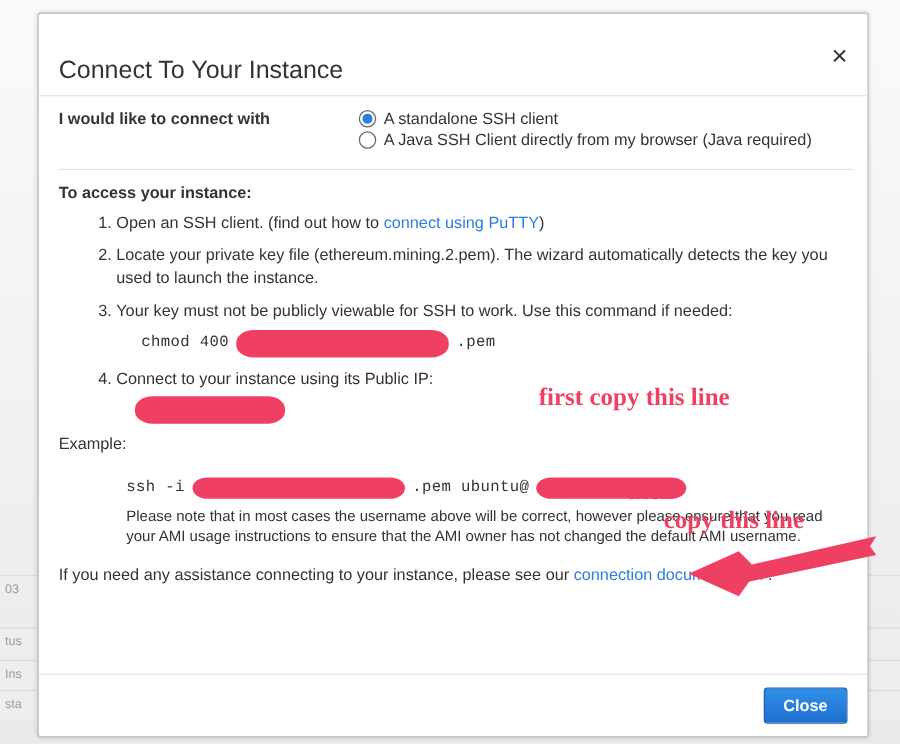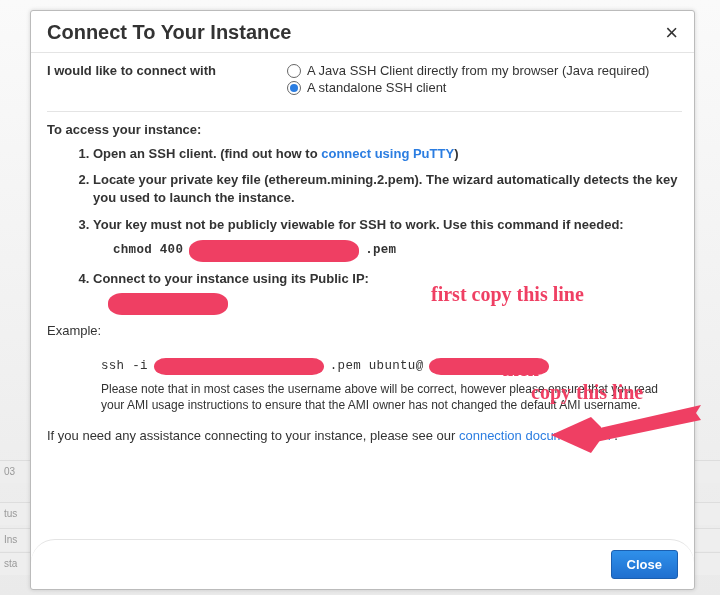--- a/index.html
+++ b/index.html
@@ -44,22 +44,23 @@
   }
   .modal-header {
     padding: 10px 16px 8px 16px;
     border-bottom: 1px solid #e4e4e4;
     display: flex;
     align-items: center;
     justify-content: space-between;
   }
   .modal-title {
     font-size: 20px;
-    font-weight: 700;
+    font-weight: 400;
     color: #333;
+    margin-top: 24px;
   }
   .close-x {
     font-size: 22px;
     color: #333;
     font-weight: 300;
     cursor: pointer;
     line-height: 1;
   }
   .modal-body {
     flex: 1;
@@ -110,21 +111,20 @@
     margin-bottom: 8px;
   }
   ol.steps {
     margin: 0 0 0 0;
     padding-left: 46px;
   }
   ol.steps li {
     font-size: 13px;
     line-height: 1.4;
     margin-bottom: 8px;
-    font-weight: bold;
   }
   .link {
     color: #2b7de1;
     cursor: pointer;
   }
   .mono {
     font-family: "Courier New", monospace;
     font-size: 12.5px;
     letter-spacing: 0.3px;
   }
@@ -168,21 +168,20 @@
     margin-top: 6px;
   }
   .assist {
     font-size: 13px;
     margin: 15px 0 0 0;
   }
   .modal-footer {
     border-top: 1px solid #e4e4e4;
     padding: 10px 16px;
     text-align: right;
-    border-radius: 24px;
   }
   .btn-primary {
     background: linear-gradient(#2f90ea, #1f6fcf);
     color: #fff;
     border: 1px solid #1b5fb0;
     border-radius: 3px;
     font-size: 13px;
     font-weight: 700;
     padding: 6px 15px;
     cursor: pointer;
@@ -209,26 +208,26 @@
     <div class="modal-title">Connect To Your Instance</div>
     <div class="close-x">×</div>
   </div>
 
   <div class="modal-body">
 
     <div class="opt-row">
       <div class="opt-label">I would like to connect with</div>
       <div class="opt-choices">
         <div class="opt-line">
+          <span class="radio selected"></span>
+          <span>A standalone SSH client</span>
+        </div>
+        <div class="opt-line">
           <span class="radio"></span>
           <span>A Java SSH Client directly from my browser (Java required)</span>
-        </div>
-        <div class="opt-line">
-          <span class="radio selected"></span>
-          <span>A standalone SSH client</span>
         </div>
       </div>
     </div>
 
     <hr class="sep">
 
     <div class="section-head">To access your instance:</div>
 
     <ol class="steps">
       <li>

